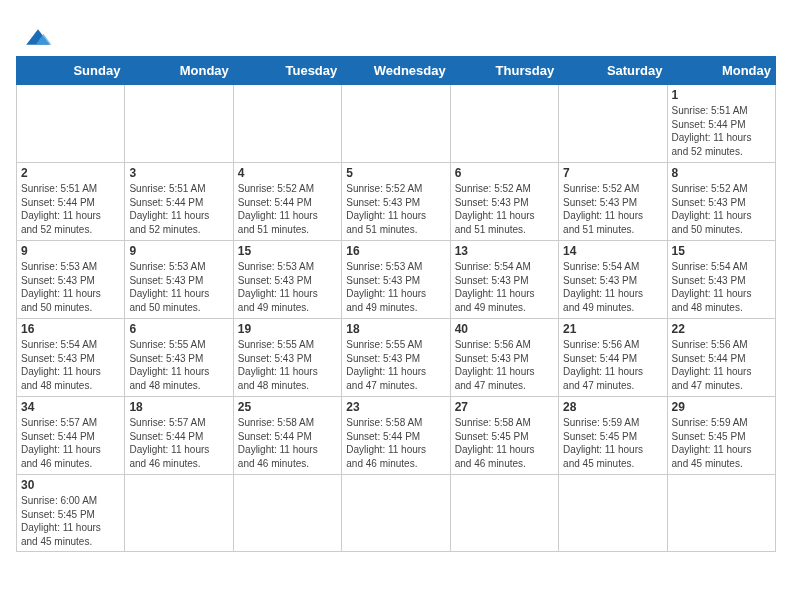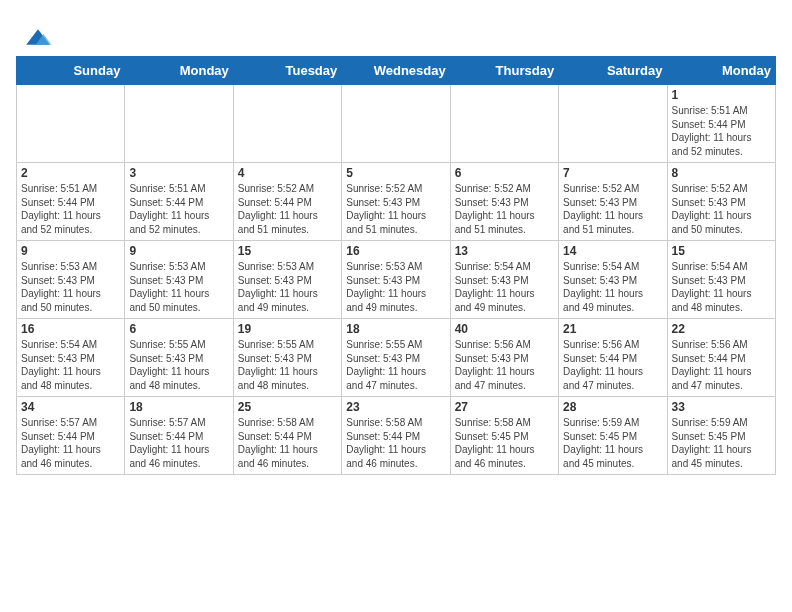--- a/index.html
+++ b/index.html
@@ -330,21 +330,36 @@
 and 46 minutes.</div>
         </td>
         <td>
           <div class="cell-day">28</div>
           <div class="cell-info" style="white-space: pre-line;">Sunrise: 5:59 AM
 Sunset: 5:45 PM
 Daylight: 11 hours
 and 45 minutes.</div>
         </td>
         <td>
-          <div class="cell-day">33</div>
+          <div class="cell-day">29</div>
           <div class="cell-info" style="white-space: pre-line;">Sunrise: 5:59 AM
 Sunset: 5:45 PM
 Daylight: 11 hours
 and 45 minutes.</div>
         </td>
+      </tr>
+      <tr class="last-row">
+        <td>
+          <div class="cell-day">30</div>
+          <div class="cell-info" style="white-space: pre-line;">Sunrise: 6:00 AM
+Sunset: 5:45 PM
+Daylight: 11 hours
+and 45 minutes.</div>
+        </td>
+        <td class="empty-cell"></td>
+        <td class="empty-cell"></td>
+        <td class="empty-cell"></td>
+        <td class="empty-cell"></td>
+        <td class="empty-cell"></td>
+        <td class="empty-cell"></td>
       </tr>
     </tbody>
 </table>
 
 </body></html>

